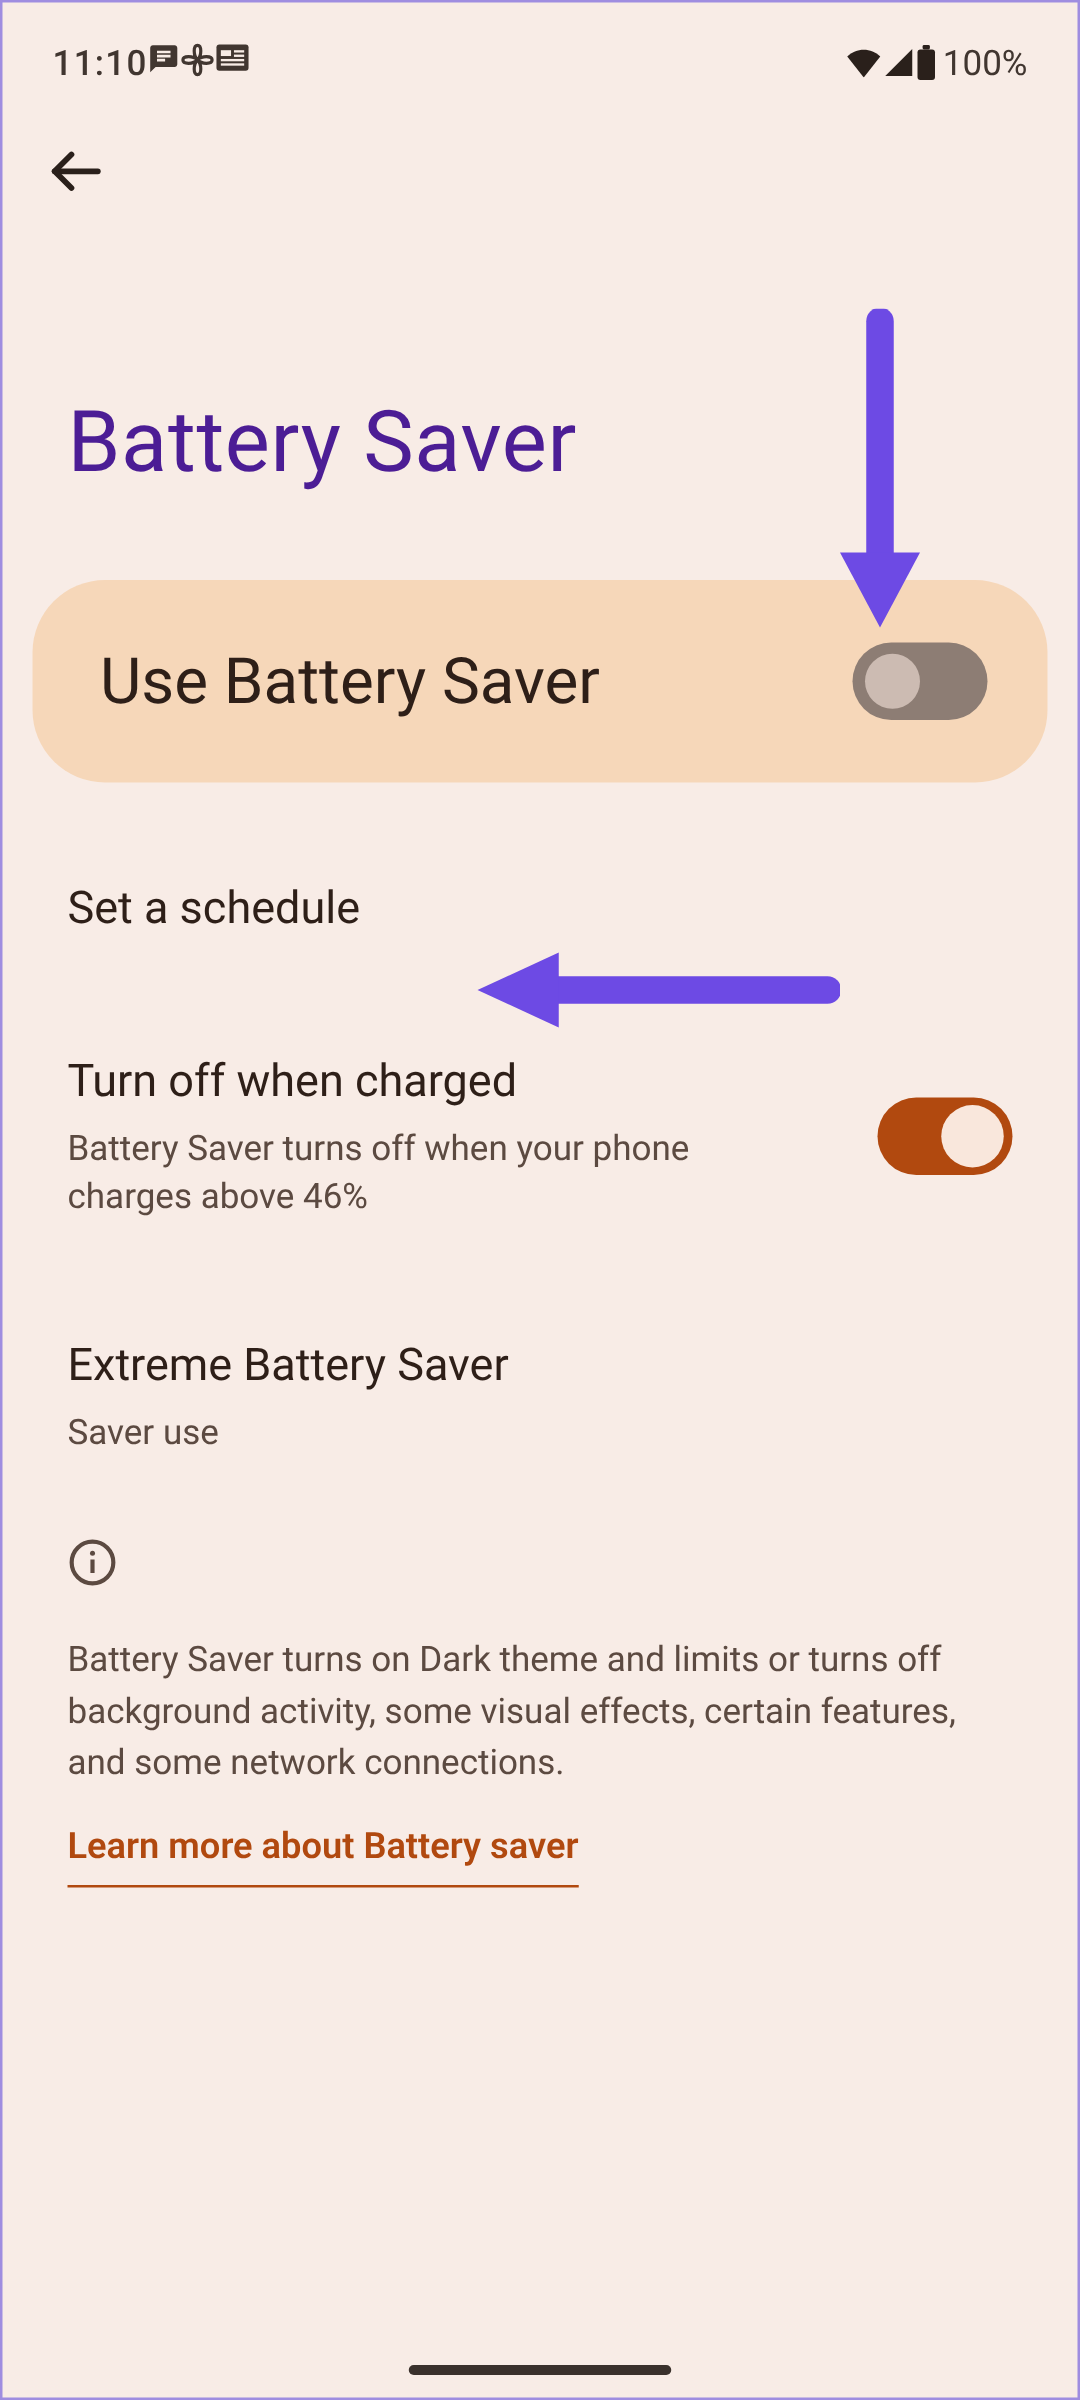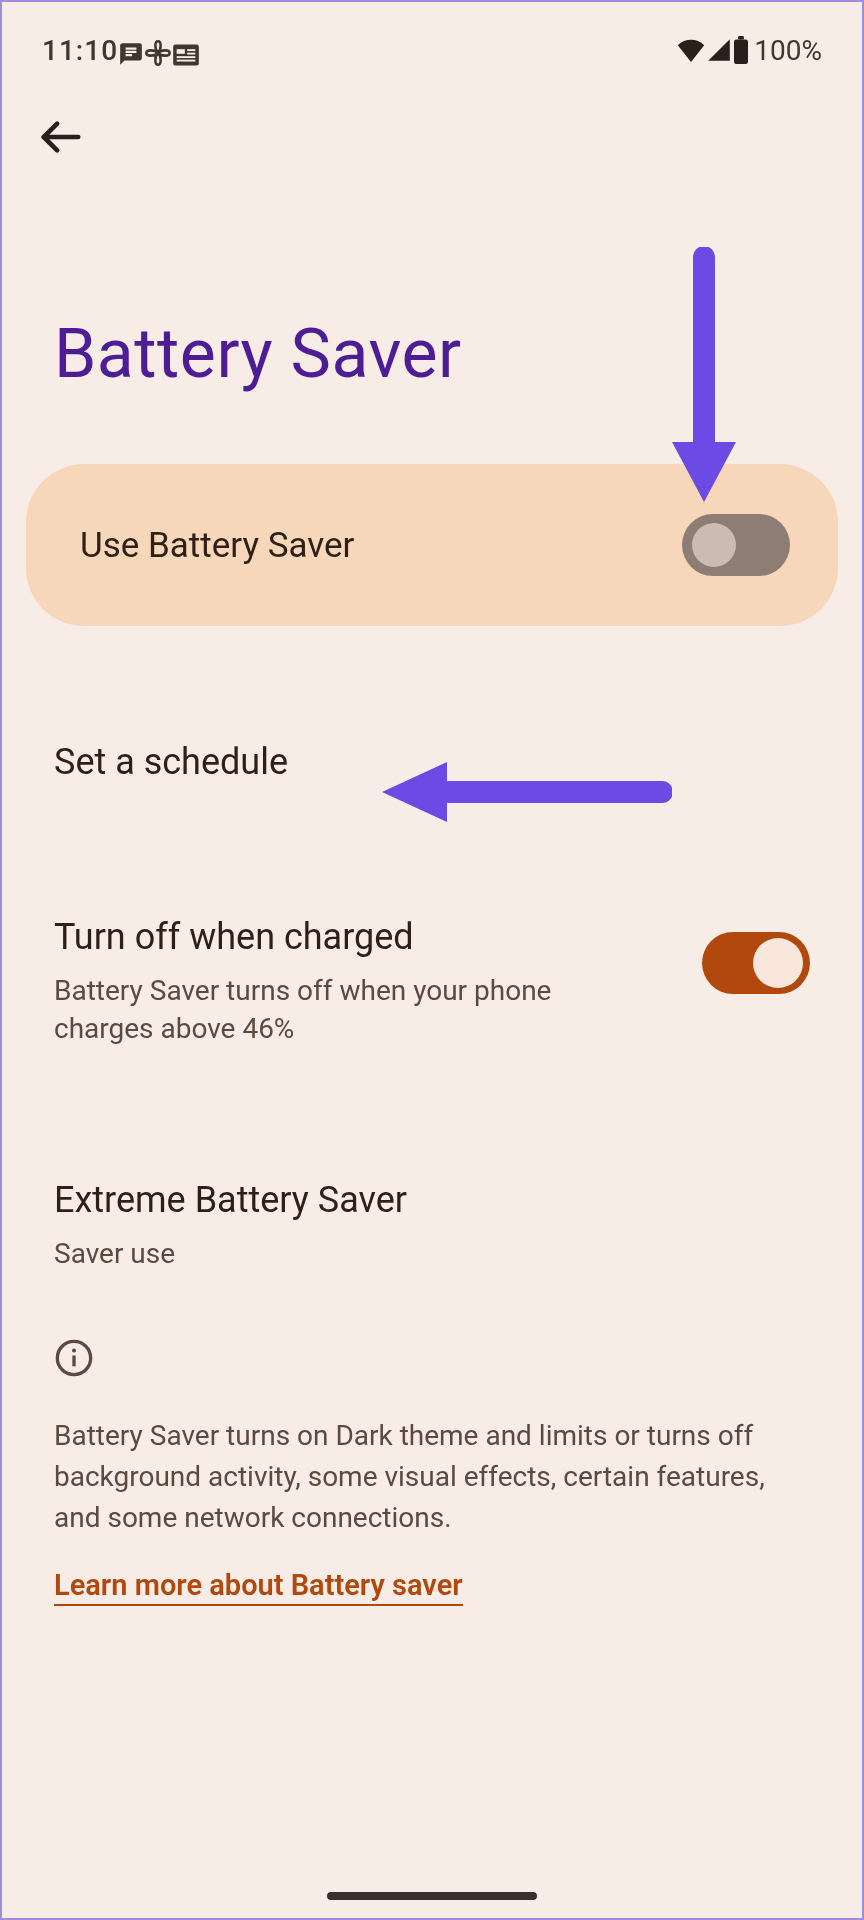--- a/index.html
+++ b/index.html
@@ -29,21 +29,21 @@
   
   .status-bar{
     display:flex;
     justify-content:space-between;
     align-items:center;
     padding:18px 40px 0 40px;
     height:60px;
     font-size:28px;
     color:#413630;
   }
-  .status-left{display:flex;align-items:flex-end;}
+  .status-left{display:flex;align-items:flex-start;}
   .status-right{display:flex;align-items:center;}
   .status-icon{display:inline-flex;}
   .time{font-weight:500;letter-spacing:1px;}
   .battery-text{font-size:28px;font-weight:400;margin-left:4px;}
 
   
   .top-nav{padding:34px 36px 0 36px;}
   .back-btn{display:inline-flex;cursor:pointer;}
 
   
@@ -58,48 +58,48 @@
   
   .main-toggle-card{
     margin:0 24px;
     background:var(--card);
     border-radius:58px;
     padding:50px 48px 50px 54px;
     display:flex;
     justify-content:space-between;
     align-items:center;
   }
-  .main-toggle-label{font-size:35px;color:#2e1f18;}
+  .main-toggle-label{font-size:51px;color:#2e1f18;}
 
   
   .list{padding:30px 52px 0 52px;}
   .list-item{
     padding:48px 0 46px 0;
     display:flex;
     justify-content:space-between;
     align-items:center;
     gap:40px;
   }
-  .item-text{flex:1;margin-top:36px;}
+  .item-text{flex:1;}
   .item-title{font-size:36px;color:#2e1f18;line-height:1.25;}
   .item-sub{font-size:28px;color:var(--text-med);margin-top:12px;line-height:1.35;}
 
   
   .info-block{padding:20px 52px 0 52px;}
   .info-icon{margin-bottom:34px;}
   .info-text{font-size:28px;line-height:1.45;color:var(--text-med);}
   .link{
     display:inline-block;
     margin-top:30px;
     font-size:29px;
     font-weight:600;
     color:var(--link);
     text-decoration:none;
     border-bottom:2px solid var(--link);
-    padding-bottom:2px;
+    padding-bottom:14px;
   }
 
   
   .switch{
     position:relative;
     width:108px;height:62px;
     border-radius:40px;
     flex-shrink:0;
   }
   .switch.off{background:var(--toggle-off-track);}

